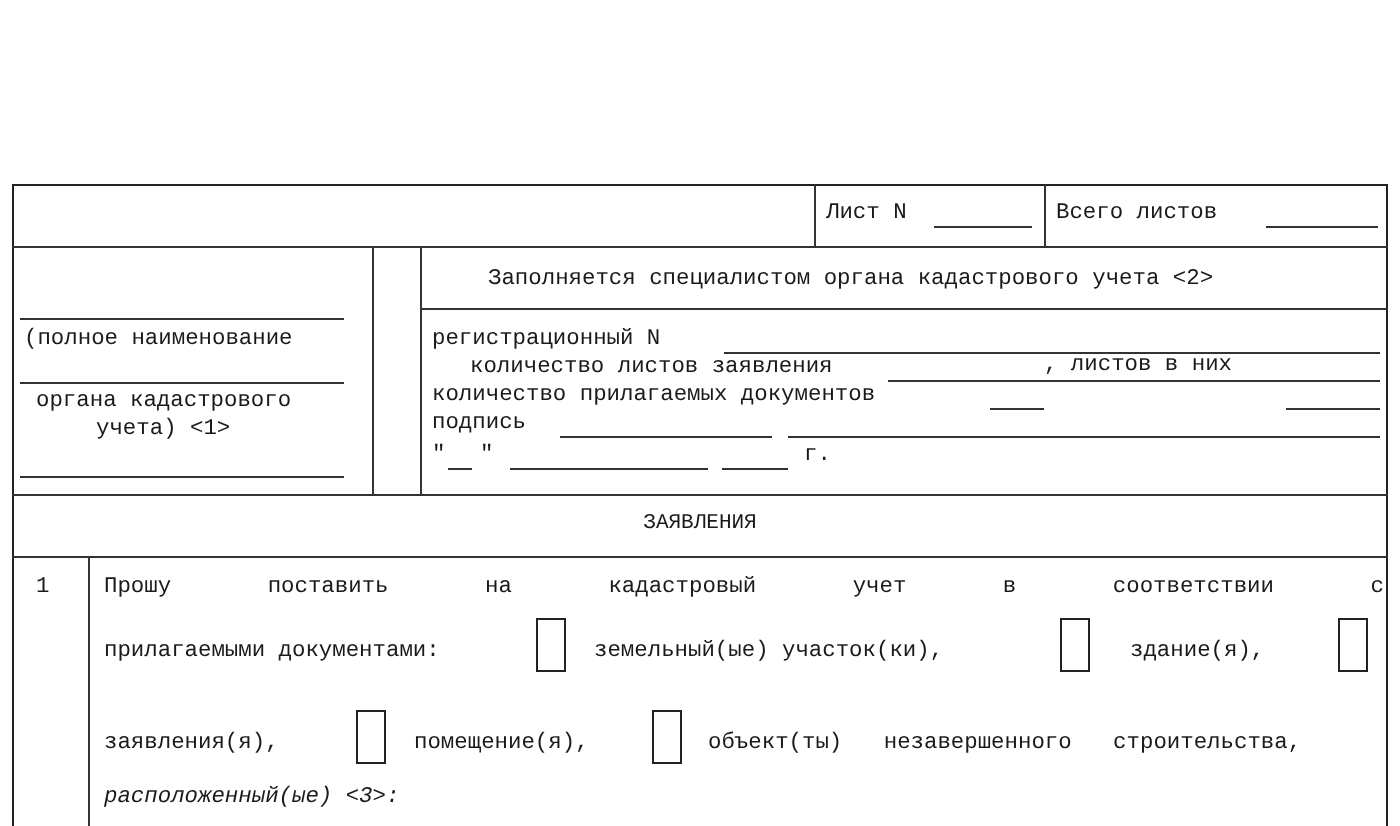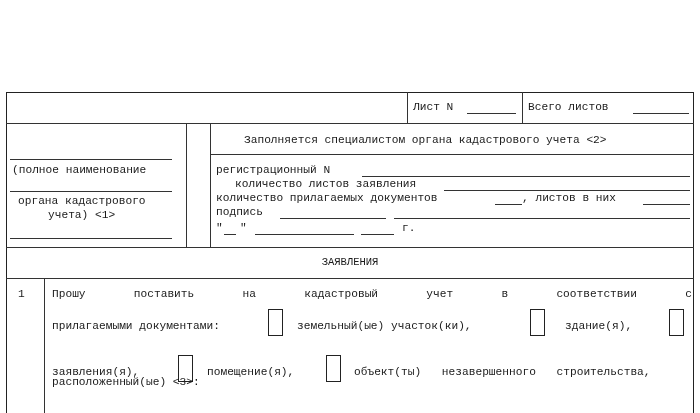--- a/index.html
+++ b/index.html
@@ -59,21 +59,21 @@
 <div class="hline" style="left:210px; top:154px; width:484px;"></div>
 
 <span class="mono" style="left:216px; top:164px;">регистрационный N</span>
 <div class="ul" style="left:362px; top:176px; width:328px;"></div>
 
 <span class="mono" style="left:216px; top:178px;margin-left:19px;">количество листов заявления</span>
 <div class="ul" style="left:444px; top:190px; width:246px;"></div>
 
 <span class="mono" style="left:216px; top:192px;">количество прилагаемых документов</span>
 <div class="ul" style="left:495px; top:204px; width:27px;"></div>
-<span class="mono" style="left:522px; top:192px;">, листов в них</span>
+<span class="mono" style="left:522px; top:177px;">, листов в них</span>
 <div class="ul" style="left:643px; top:204px; width:47px;"></div>
 
 <span class="mono" style="left:216px; top:206px;">подпись</span>
 <div class="ul" style="left:280px; top:218px; width:106px;"></div>
 <div class="ul" style="left:394px; top:218px; width:296px;"></div>
 
 <span class="mono" style="left:216px; top:222px;">"</span>
 <div class="ul" style="left:224px; top:234px; width:12px;"></div>
 <span class="mono" style="left:240px; top:222px;">"</span>
 <div class="ul" style="left:255px; top:234px; width:99px;"></div>
@@ -107,13 +107,13 @@
 <div class="checkbox" style="left:669px; top:309px;"></div>
 
 <span class="mono" style="left:52px; top:366px;">заявления(я),</span>
 <div class="checkbox" style="left:178px; top:355px;"></div>
 <span class="mono" style="left:207px; top:366px;text-align:center;">помещение(я),</span>
 <div class="checkbox" style="left:326px; top:355px;"></div>
 <span class="mono" style="left:354px; top:366px; width:336px; display:flex; justify-content:space-between;">
   <span style="word-spacing:14px;">объект(ты) незавершенного строительства,</span>
 </span>
 
-<span class="mono" style="left:52px; top:376px;">расположенный(ые) &lt;3&gt;:</span>
+<span class="mono" style="left:52px; top:393px;font-style:italic;">расположенный(ые) &lt;3&gt;:</span>
 
 </body></html>

